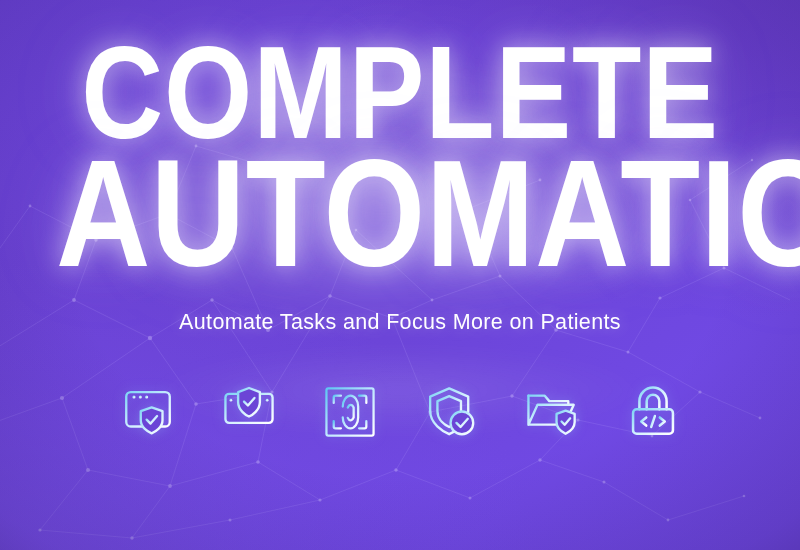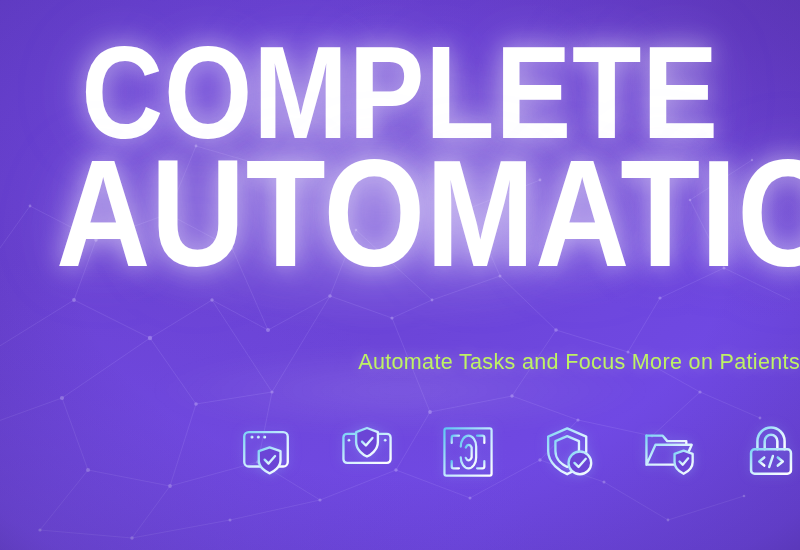--- a/index.html
+++ b/index.html
@@ -92,21 +92,21 @@
        rgba(25,8,60,0.30) 100%);
   }
 
   
   .content {
     position: relative;
     width: 100%;
     height: 100%;
     display: flex;
     flex-direction: column;
-    align-items: flex-end;
+    align-items: center;
   }
 
   .headline-block {
     width: 100%;
     text-align: center;
     margin-top: 34px;
   }
 
   .headline {
     color: #ffffff;
@@ -126,22 +126,22 @@
     font-size: 132px;
     letter-spacing: 1px;
   }
   .headline-2 {
     font-size: 152px;
     letter-spacing: 0.5px;
     margin-top: -8px;
   }
 
   .subtitle {
-    margin-top: 68px;
-    color: #bef264;
+    margin-top: 28px;
+    color: #ffffff;
     font-size: 21.5px;
     font-weight: 400;
     letter-spacing: 0.35px;
     text-shadow: 0 0 14px rgba(255,255,255,0.30);
     white-space: nowrap;
   }
 
   .icon-row {
     margin-top: 48px;
     display: flex;

